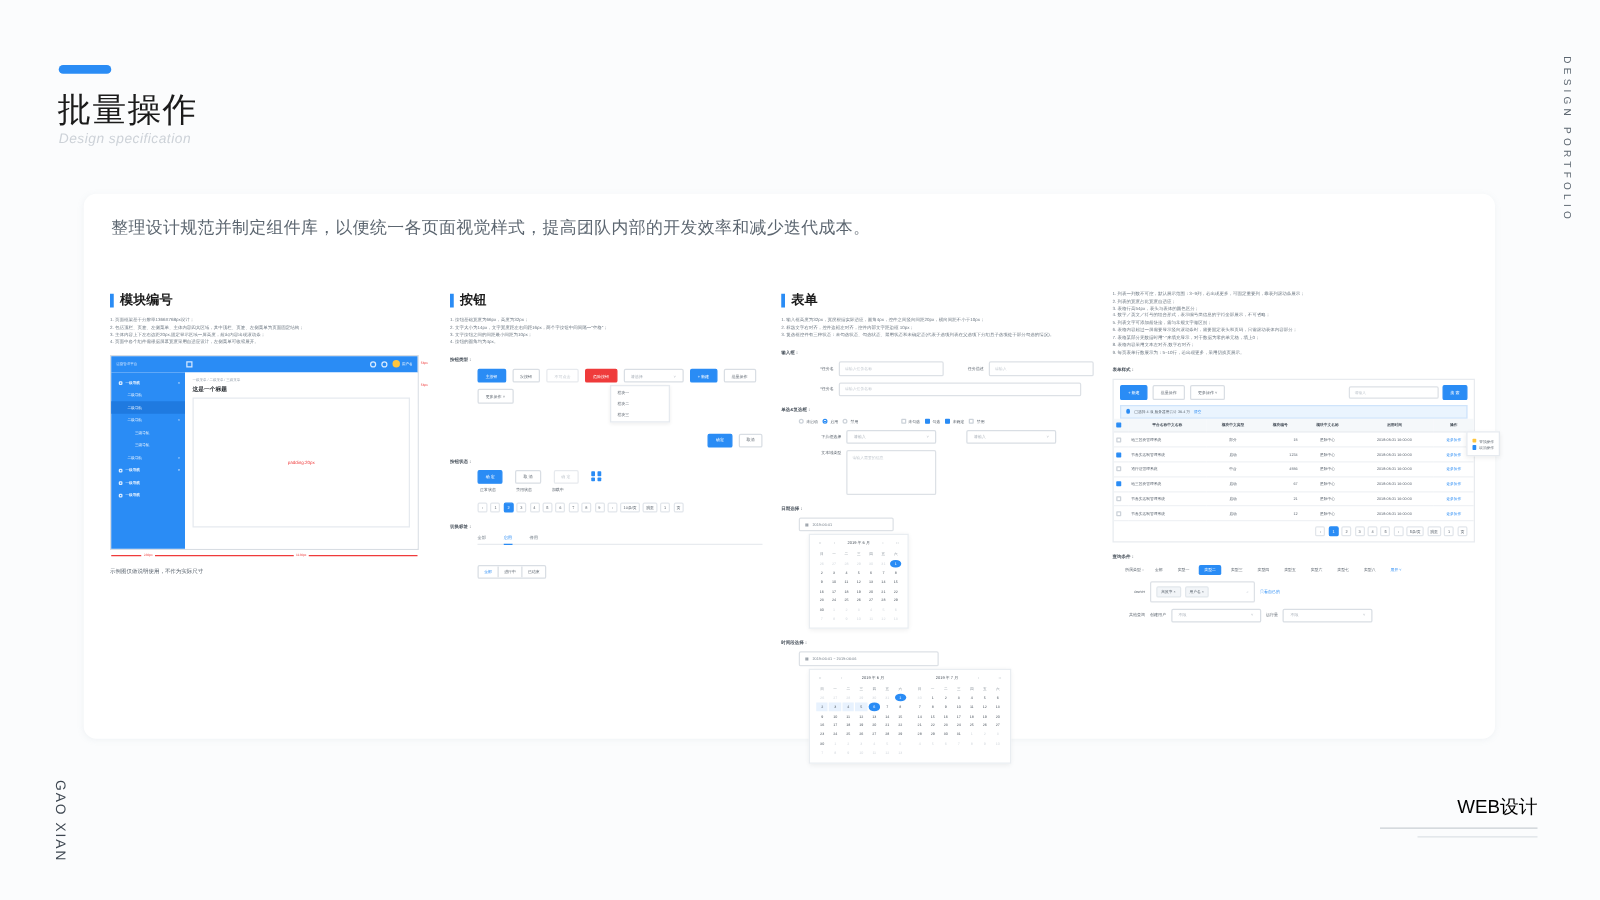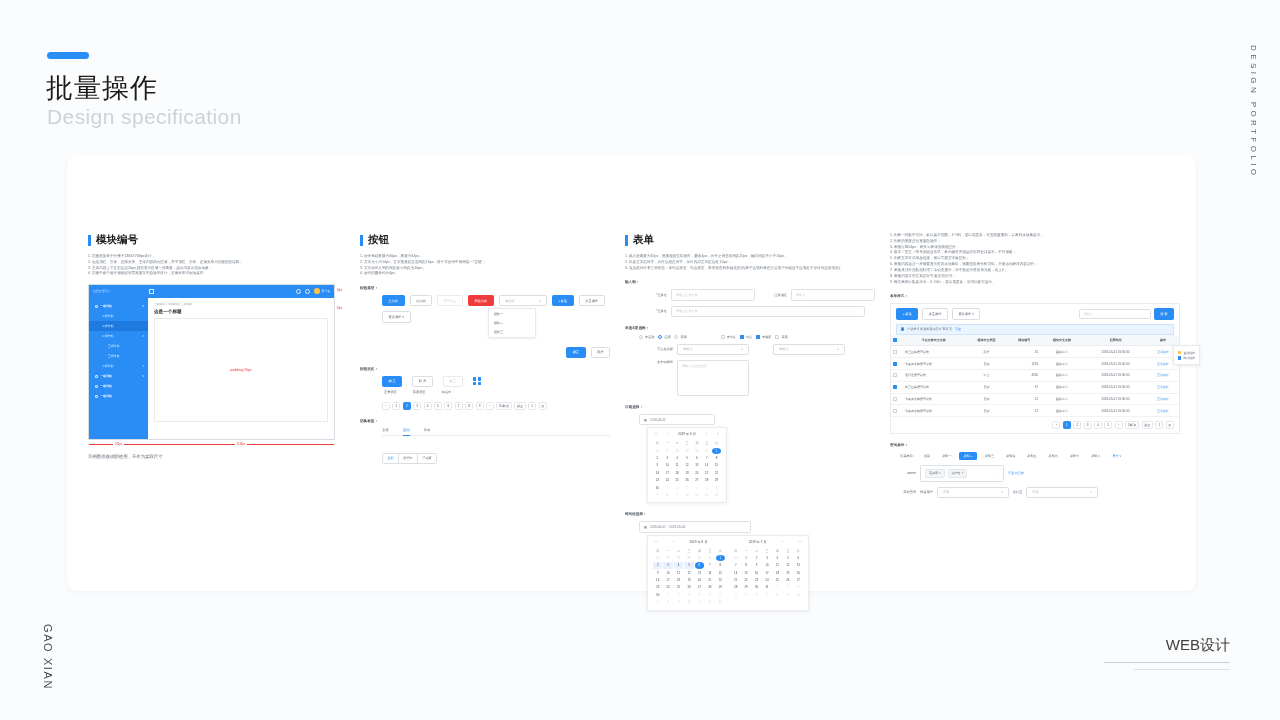--- a/index.html
+++ b/index.html
@@ -5,31 +5,31 @@
   * { box-sizing: border-box; margin: 0; padding: 0; }
   body {
     width: 1280px; height: 720px;
     background: #fbfcfd;
     font-family: "Liberation Sans", sans-serif;
     overflow: hidden;
     position: relative;
   }
   .accent-bar { position:absolute; left:47px; top:52px; width:42px; height:7px; border-radius:4px; background:#2a8cf5; }
   .page-title { position:absolute; left:46px; top:70px; font-size:27px; color:#1b1b1b; letter-spacing:1px; }
-  .page-subtitle { position:absolute; left:47px; top:105px; font-size:21px; color:#cdd2d8; letter-spacing:.4px; }
+  .page-subtitle { position:absolute; left:47px; top:105px; font-size:11px; color:#cdd2d8; letter-spacing:.4px;font-style:italic; }
 
   .side-vertical {
     position:absolute; right:22px; top:45px;
     writing-mode:vertical-rl; font-size:8px; letter-spacing:3.4px; color:#5c6670;
   }
   .footer-name {
     position:absolute; left:42px; bottom:30px;
     writing-mode:vertical-rl; font-size:11px; letter-spacing:1.6px; color:#3d4650;
   }
-  .footer-web { position:absolute; right:50px; bottom:65px; font-size:15px; color:#404040; }
+  .footer-web { position:absolute; right:50px; bottom:65px; font-size:15px; color:#000000; }
   .footer-rule { position:absolute; right:50px; bottom:57px; width:126px; height:1px; background:#c9ced4; }
   .footer-rule2 { position:absolute; right:50px; bottom:50px; width:96px; height:1px; background:#dde1e6; }
 
   .card {
     position:absolute; left:67px; top:155px; width:1129px; height:436px;
     background:#ffffff; border-radius:10px;
     box-shadow:0 1px 5px rgba(140,155,175,.10);
   }
   .card-desc { position:absolute; left:22px; top:18px; font-size:13.5px; color:#5c6670; letter-spacing:.3px; }
 
@@ -151,20 +151,21 @@
 <div class="accent-bar"></div>
 <div class="page-title">批量操作</div>
 <div class="page-subtitle">Design specification</div>
 <div class="side-vertical">DESIGN PORTFOLIO</div>
 <div class="footer-name">GAO XIAN</div>
 <div class="footer-web">WEB设计</div>
 <div class="footer-rule"></div>
 <div class="footer-rule2"></div>
 
 <div class="card">
+  <div class="card-desc">整理设计规范并制定组件库，以便统一各页面视觉样式，提高团队内部的开发效率和减少迭代成本。</div>
 
   <div class="col col1">
     <div class="sec-head">
         <span class="sec-bar"></span>
       <span class="sec-title">模块编号</span>
       </div>
     <div class="rules">
       <div>1. 页面框架基于分辨率1366X768px设计；</div>
       <div>2. 包括顶栏、页签、左侧菜单、主体内容四大区域，其中顶栏、页签、左侧菜单为页面固定结构；</div>
       <div>3. 主体内容上下左右边距20px,固定显示区域一屏高度，超出内容出现滚动条；</div>

